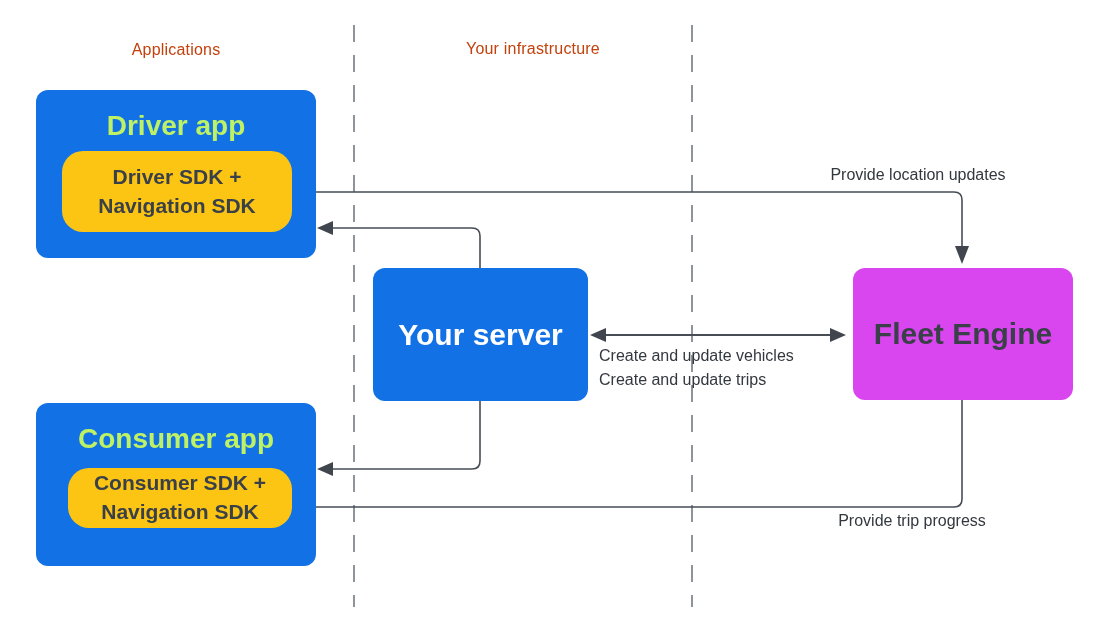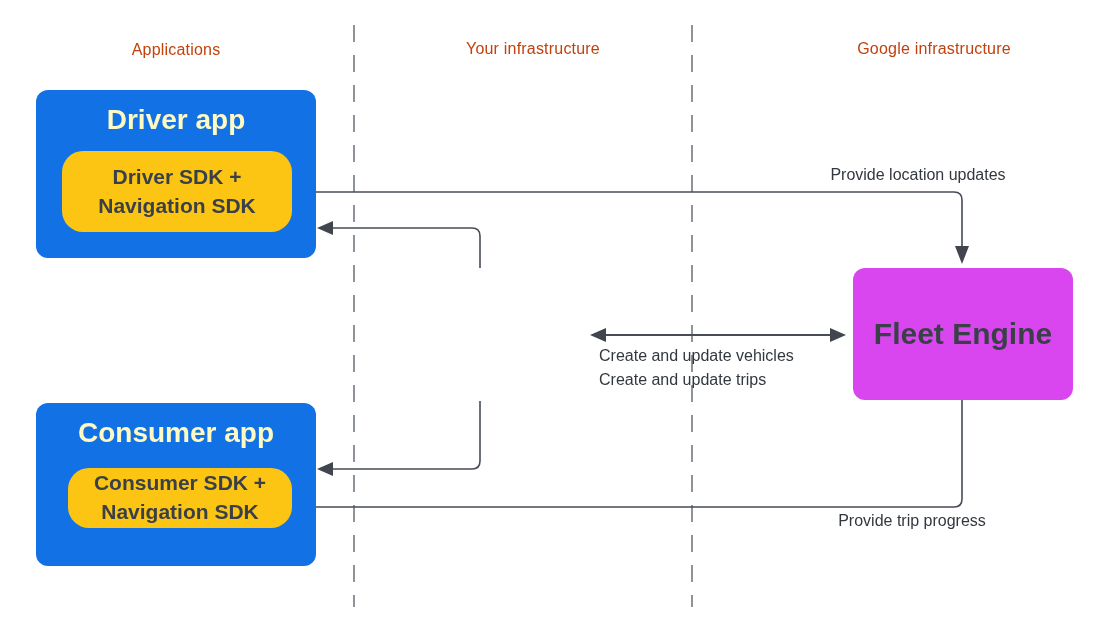--- a/index.html
+++ b/index.html
@@ -26,24 +26,24 @@
   .node {
     position:absolute;
     border-radius: 12px;
     box-sizing: border-box;
   }
   .node.blue { background:#1272E5; }
   .node.yellow { background:#d946ef; }
   .node-title {
     text-align:center;
     font-weight:bold;
-    color:#fef9c3;
+    color:#bef264;
     font-size:28px;
     line-height:1.1;
-    padding-top:15px;
+    padding-top:21px;
     white-space:nowrap;
   }
   .sdk-box {
     position:absolute;
     background:#FCC514;
     border-radius: 21px;
     display:flex;
     flex-direction:column;
     align-items:center;
     justify-content:center;
@@ -94,38 +94,40 @@
 
     <path d="M480 401 L480 461 Q480 469 472 469 L333 469" fill="none" stroke="#474C55" stroke-width="1.6"></path>
     <polygon points="333,462 333,476 317,469" fill="#41464E"></polygon>
 
     <path d="M962 400 L962 499 Q962 507 954 507 L308 507" fill="none" stroke="#474C55" stroke-width="1.6"></path>
     <polygon points="308,500 308,514 292,507" fill="#41464E"></polygon>
   </svg>
 
   <div class="col-header" style="left:176px; top:50px;">Applications</div>
   <div class="col-header" style="left:533px; top:49px;">Your infrastructure</div>
-  <div class="col-header" style="left:934px; top:49px;">Google infrastructure</div>
 
   <div class="node blue" style="left:36px; top:90px; width:280px; height:168px;">
     <div class="node-title">Driver app</div>
   </div>
   <div class="sdk-box" style="left:62px; top:151px; width:230px; height:81px;">
     <div>Driver SDK +</div>
     <div>Navigation SDK</div>
   </div>
 
   <div class="node blue" style="left:36px; top:403px; width:280px; height:163px;">
     <div class="node-title">Consumer app</div>
   </div>
   <div class="sdk-box" style="left:68px; top:468px; width:224px; height:60px;">
     <div>Consumer SDK +</div>
     <div>Navigation SDK</div>
   </div>
 
+  <div class="node blue big-node blue-text" style="left:373px; top:268px; width:215px; height:133px;">
+    <span>Your server</span>
+  </div>
 
   <div class="node yellow big-node dark-text" style="left:853px; top:268px; width:220px; height:132px;">
     <span>Fleet Engine</span>
   </div>
 
   <div class="edge-label centered" style="left:918px; top:166px;">Provide location updates</div>
   <div class="edge-label" style="left:599px; top:347px;">Create and update vehicles</div>
   <div class="edge-label" style="left:599px; top:371px;">Create and update trips</div>
   <div class="edge-label centered" style="left:912px; top:512px;">Provide trip progress</div>
 

